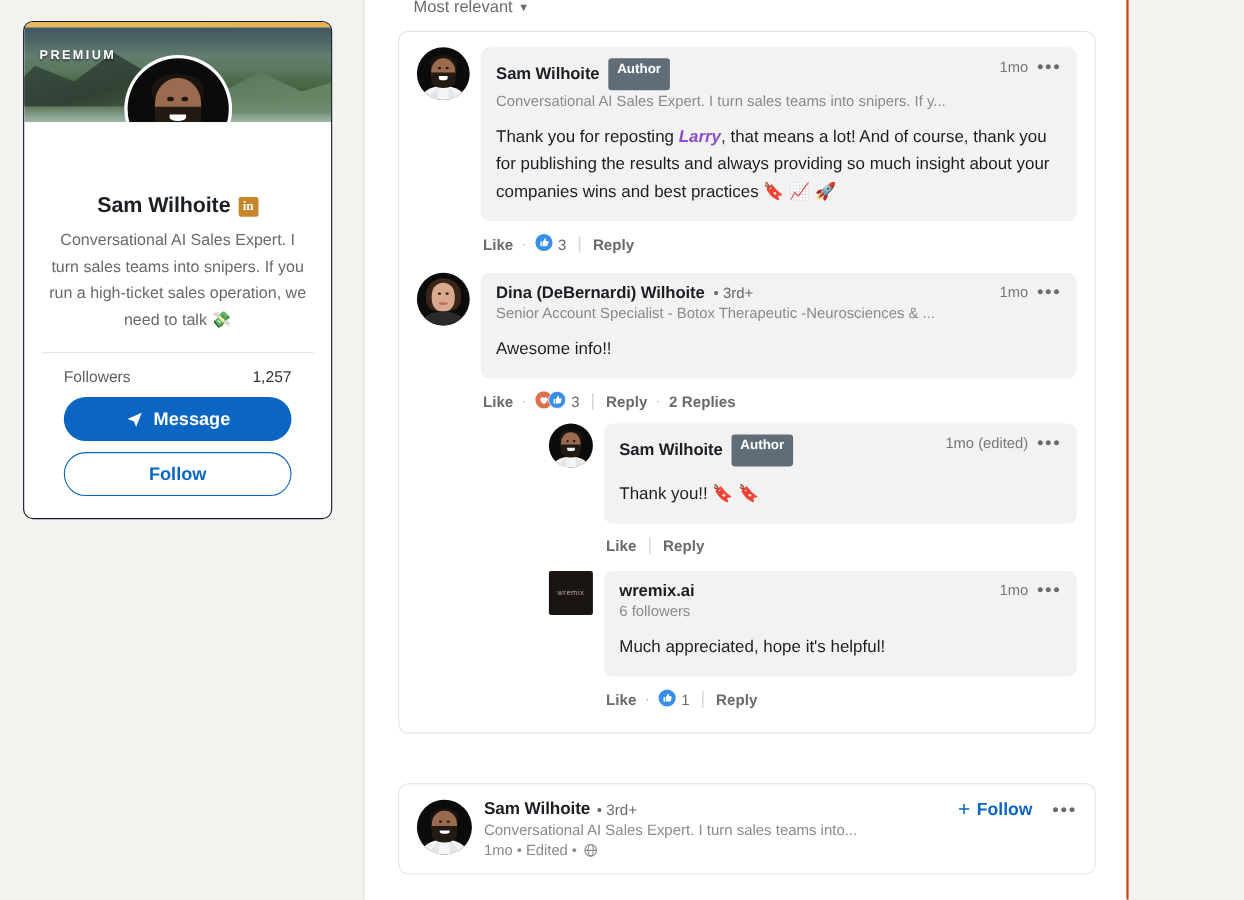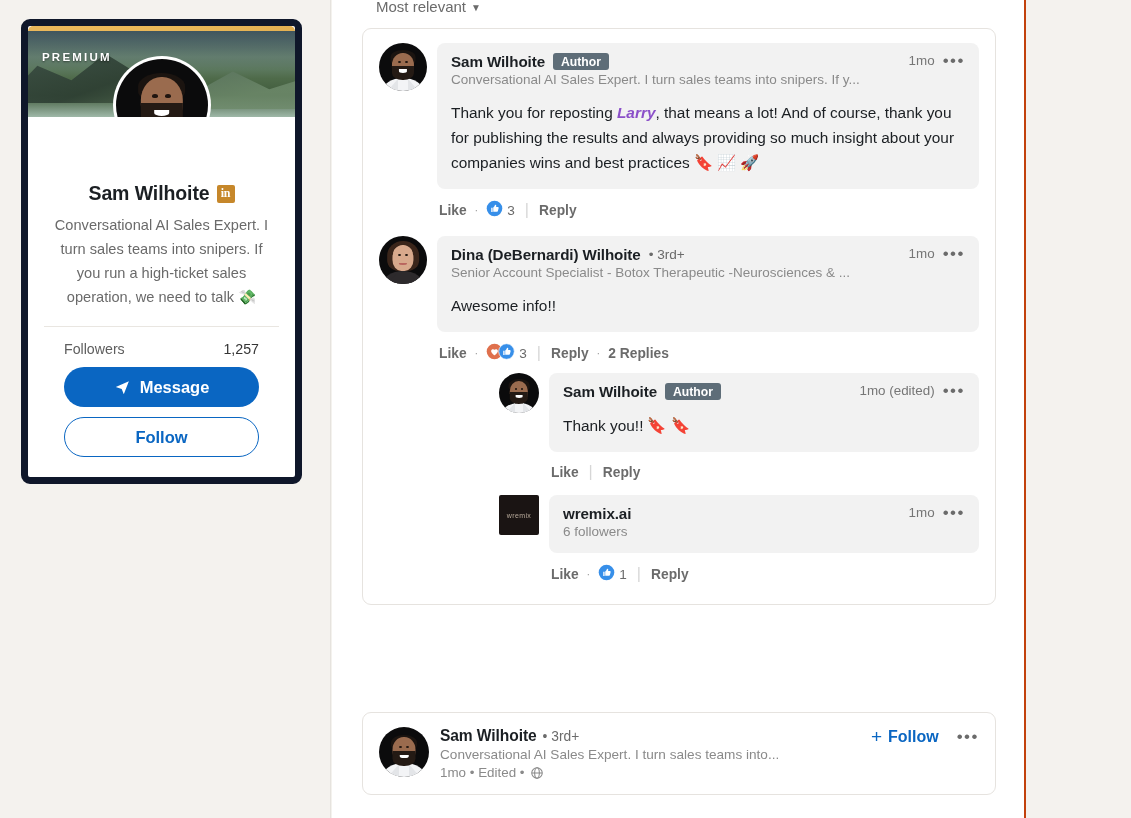--- a/index.html
+++ b/index.html
@@ -29,21 +29,21 @@
     background: #F4F2EE;
     border-right: 1px solid #E6E3DE;
   }
 
   .profile-card {
     position: absolute;
     left: 21px;
     top: 19px;
     width: 281px;
     background: #FFFFFF;
-    border: 7px solid #0f172a;
+    border: 1px solid #0f172a;
     border-radius: 9px;
     overflow: hidden;
     box-shadow: 0 0 0 0 rgba(0,0,0,0);
   }
 
   .premium-bar {
     height: 5px;
     width: 100%;
     background: linear-gradient(90deg,#E9B75B 0%,#E8B758 55%,#E3B052 100%);
     border-radius: 9px 9px 0 0;
@@ -347,21 +347,21 @@
     letter-spacing: -.1px;
     white-space: nowrap;
   }
   .c-degree { font-size: 13.6px; color: #6B6B6B; white-space: nowrap; }
 
   .author-badge {
     background: #5E6D78;
     color: #FFFFFF;
     font-size: 12.2px;
     font-weight: 600;
-    padding: 2px 8px 1px;
+    padding: 2px 8px 13px;
     border-radius: 3px;
     line-height: 1.15;
     white-space: nowrap;
   }
 
   .meta-right {
     display: flex;
     align-items: center;
     gap: 8px;
     flex: 0 0 auto;
@@ -672,20 +672,21 @@
                   <div class="bubble-head">
                     <div class="name-line">
                       <span class="c-name">wremix.ai</span>
                     </div>
                     <div class="meta-right">
                       <span class="c-time">1mo</span>
                       <span class="dots">•••</span>
                     </div>
                   </div>
                   <div class="c-followers">6 followers</div>
+                  <div class="c-text">Much appreciated, hope it's helpful!</div>
                 </div>
                 <div class="actions">
                   <span class="act-link">Like</span>
                   <span class="act-sep">·</span>
                   <span class="react-group">
                     <span class="react-icons">
                       <span>
                         <svg width="17" height="17" viewBox="0 0 24 24">
                           <circle cx="12" cy="12" r="11" fill="#378FE9"></circle>
                           <path d="M7.4 10.8h1.9v6.1H7.4zM10.2 10.6c1.1-.5 2-1.7 2.2-3.1.1-.7.8-1.1 1.4-.8.5.3.8.9.7 1.6l-.3 1.6h2.4c.8 0 1.4.8 1.2 1.6l-.9 3.7c-.2.8-.9 1.4-1.7 1.4h-5.0z" fill="#FFFFFF"></path>

